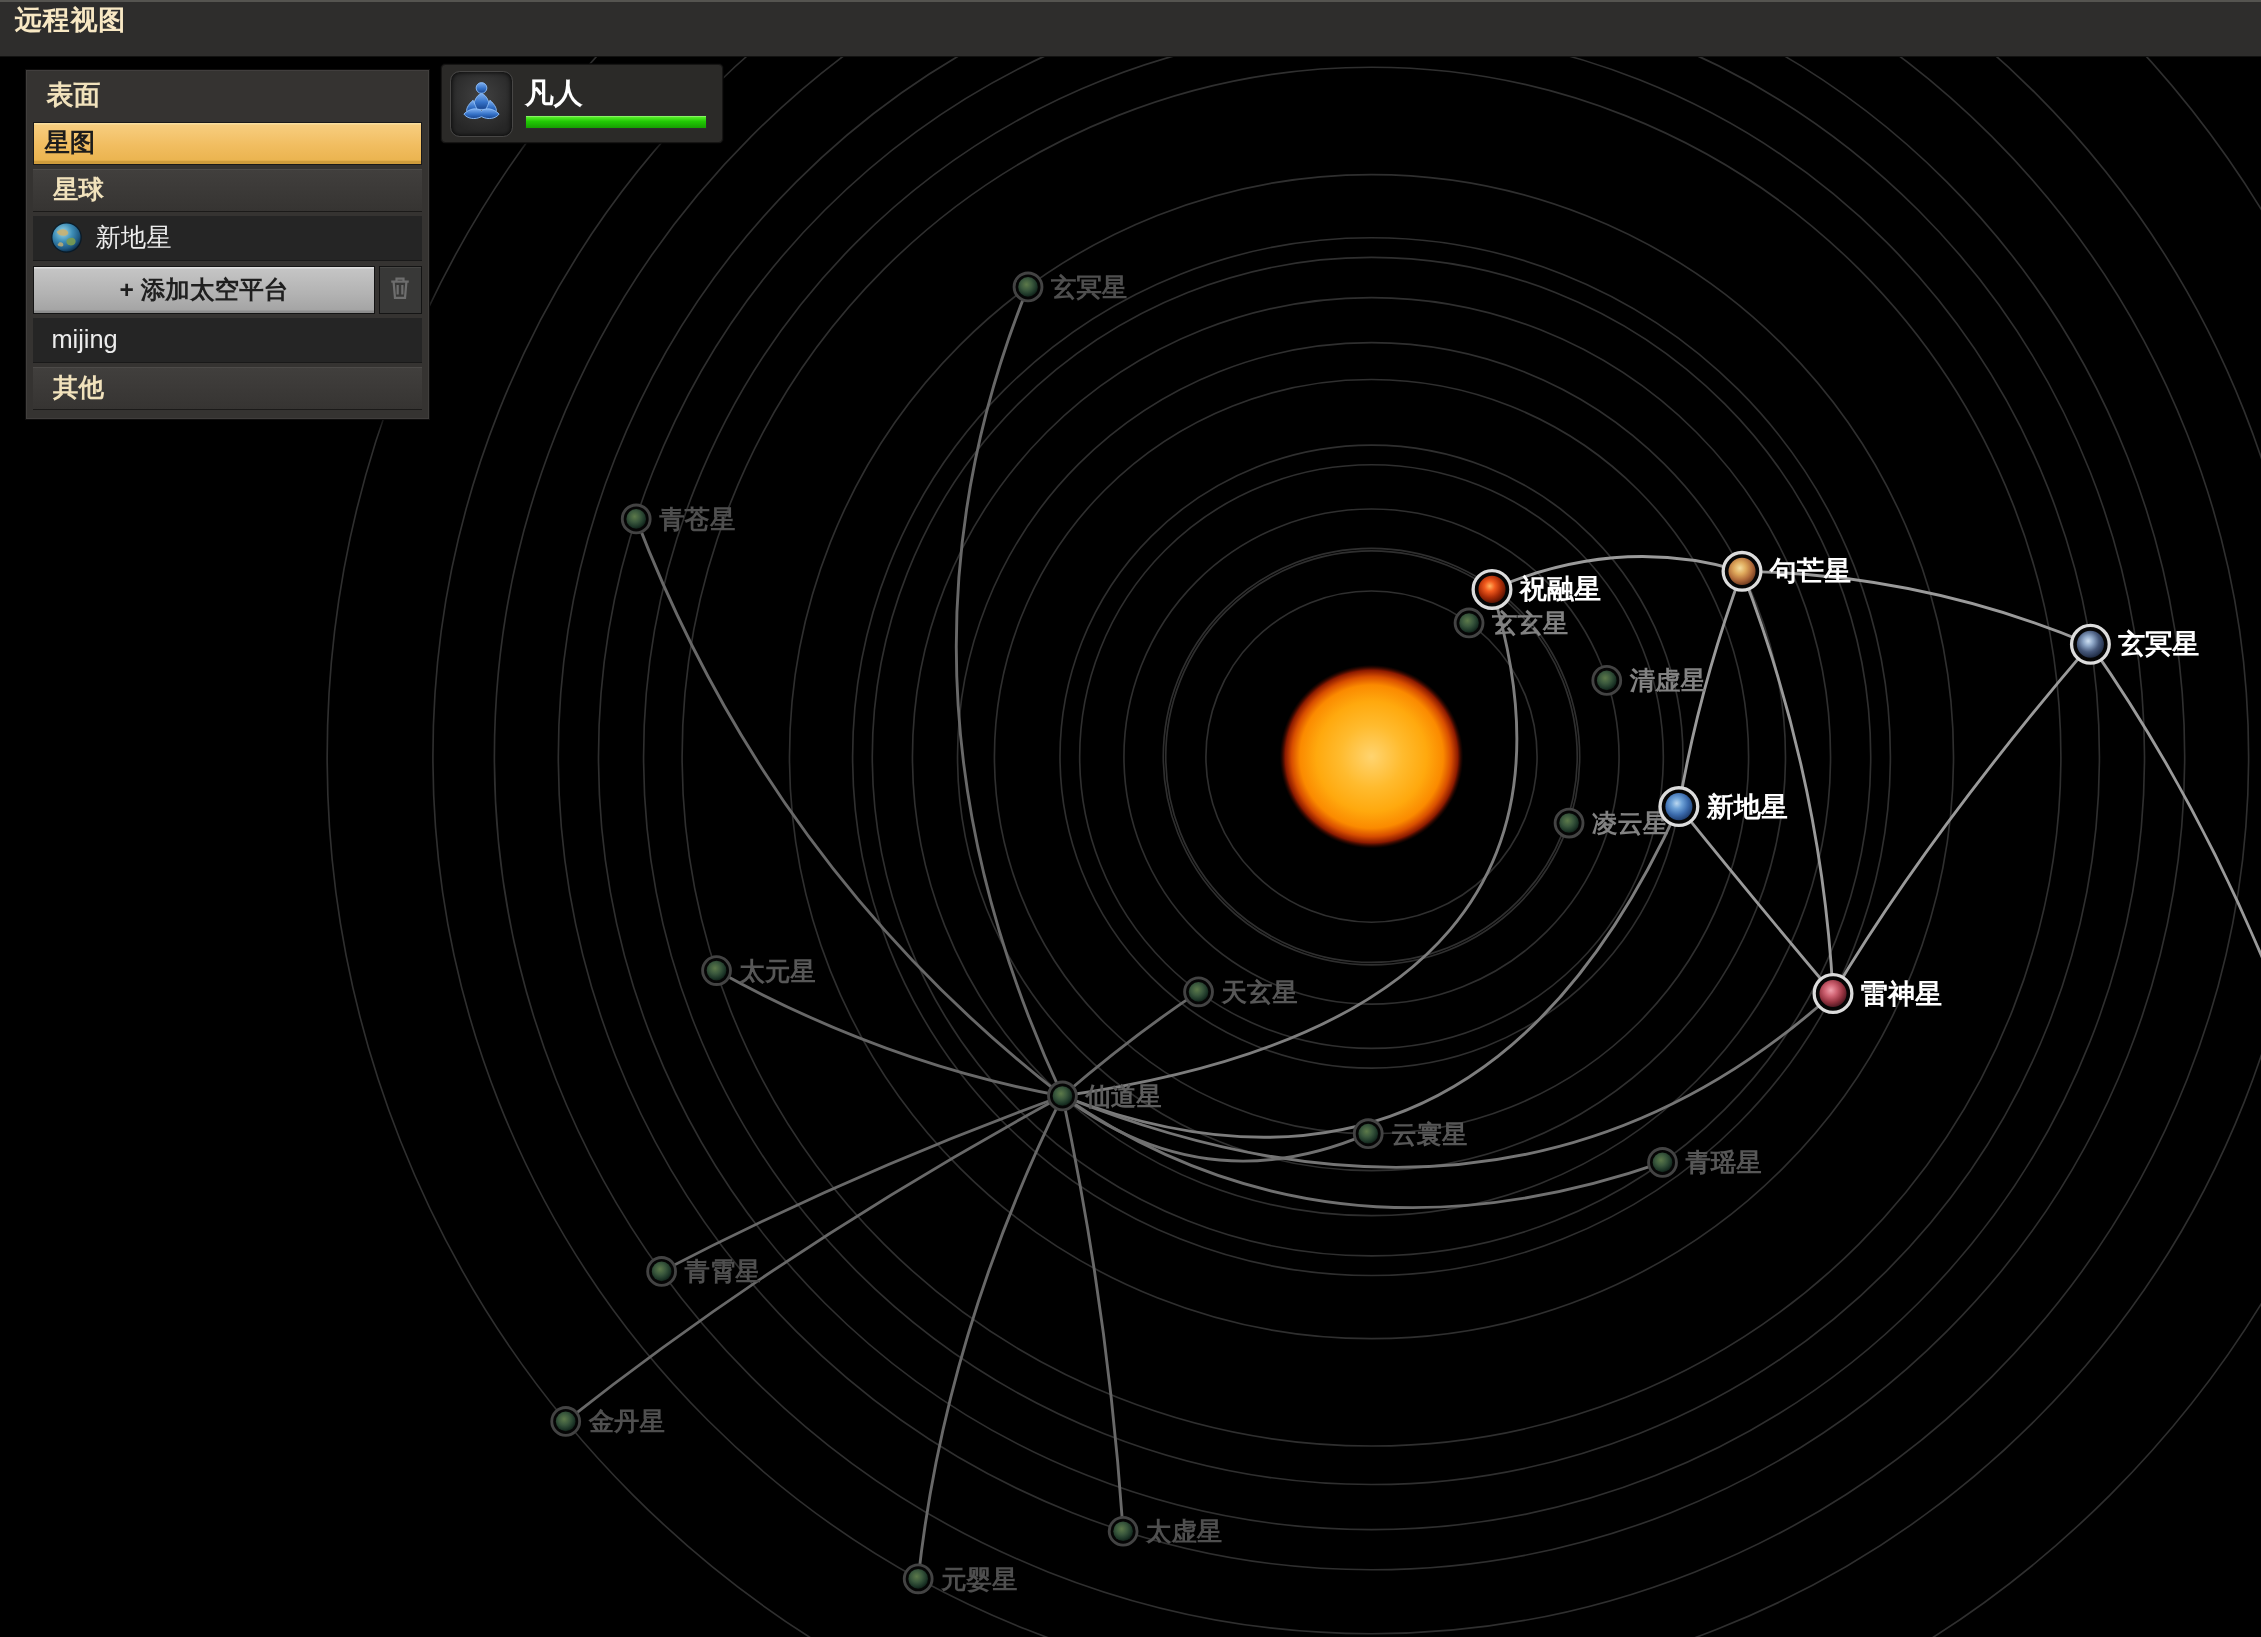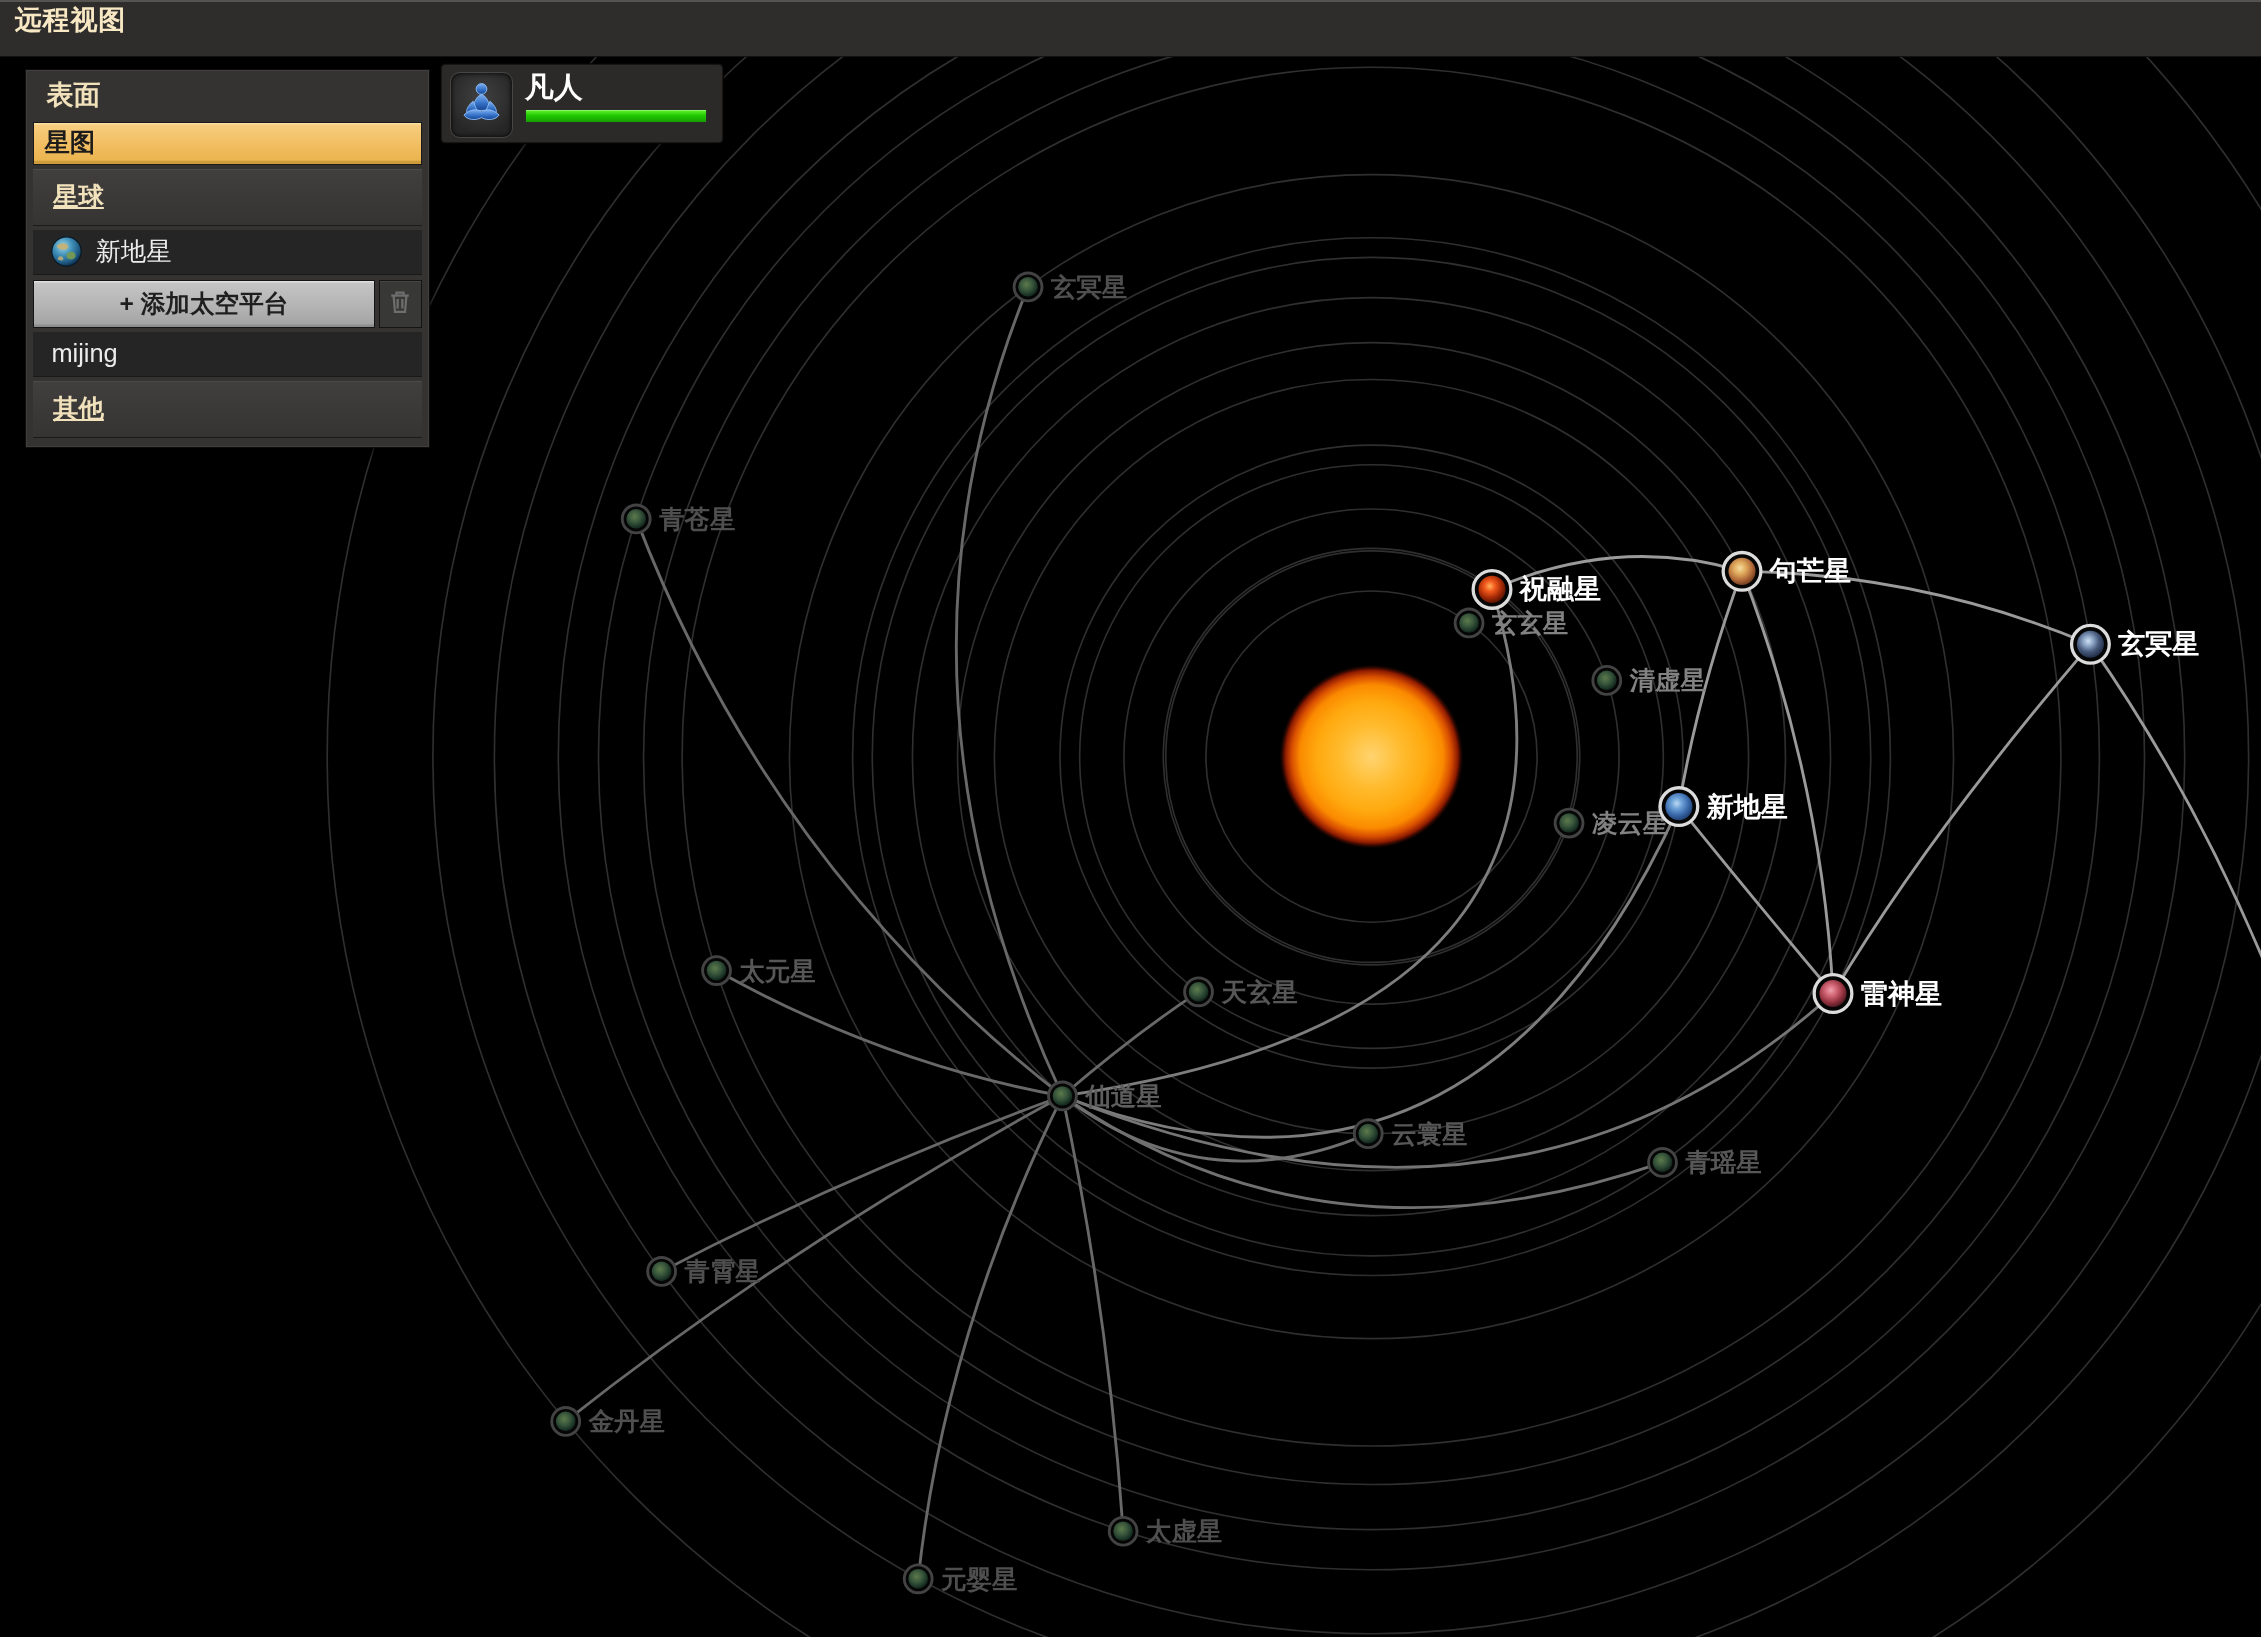--- a/index.html
+++ b/index.html
@@ -32,24 +32,24 @@
   }
   .row{margin-top:4.1px;box-sizing:border-box;display:flex;align-items:center;}
   .row.selected{
     height:43px;padding-left:10px;
     background:linear-gradient(180deg,#f8cf81 0%,#f1bd60 55%,#e9b24c 100%);
     border:0.8px solid #1a1a1a;
     box-shadow:inset 0 1.6px 0 #fadf9e, inset 0 -3.3px 0 #cf9c3c;
     color:#1d1c1b;font-size:25.4px;font-weight:bold;
   }
   .row.header{
-    height:57px;padding-left:19.7px;
+    height:43px;padding-left:19.7px;
     background:linear-gradient(180deg,#413f3d 0%,#363432 100%);
     border-top:0.8px solid #4d4b49;border-bottom:1.6px solid #1b1a19;
-    color:#f1e2bc;font-size:25.4px;font-weight:bold;text-decoration:underline;
+    color:#f1e2bc;font-size:25.4px;font-weight:bold;
   }
   .row.item{
     height:45px;padding-left:18px;gap:13px;
     background:#252525;border-bottom:1.6px solid #191919;
     color:#ececec;font-size:25.4px;
   }
   .btnrow{height:48px;display:flex;gap:4.1px;margin-top:4.9px;}
   .btn-add{
     flex:1;font-family:inherit;cursor:pointer;
     font-size:24.6px;font-weight:bold;color:#1f1f1f;
@@ -62,21 +62,21 @@
     background:#383837;border:0.8px solid #141414;
     box-shadow:inset 0 0.8px 0 #4b4b4a;
     display:flex;align-items:center;justify-content:center;
   }
   .mini-planet{width:31px;height:31px;flex:0 0 31px;display:flex;}
   
   .badge{
     position:absolute;left:441px;top:64px;width:282px;height:79px;box-sizing:border-box;z-index:6;
     background:#2b2a28;border:0.8px solid #161514;border-radius:4.1px;
     box-shadow:0 0 0 0.8px #060606, 0 3.3px 8.2px rgba(0,0,0,.6);
-    display:flex;align-items:flex-start;gap:11.5px;padding:6.6px 8.2px;
+    display:flex;align-items:center;gap:11.5px;padding:6.6px 8.2px;
   }
   .ptile{
     width:61px;height:64px;flex:0 0 61px;border-radius:9.8px;
     background:radial-gradient(circle at 50% 38%,#414141 0%,#262626 75%);
     border:1.6px solid #474645;box-shadow:inset 0 0 4.9px #000;
     display:flex;align-items:center;justify-content:center;
   }
   .pcol{display:flex;flex-direction:column;justify-content:center;}
   .pname{font-size:29px;font-weight:bold;color:#ffffff;line-height:1.05;}
   .pbar{

